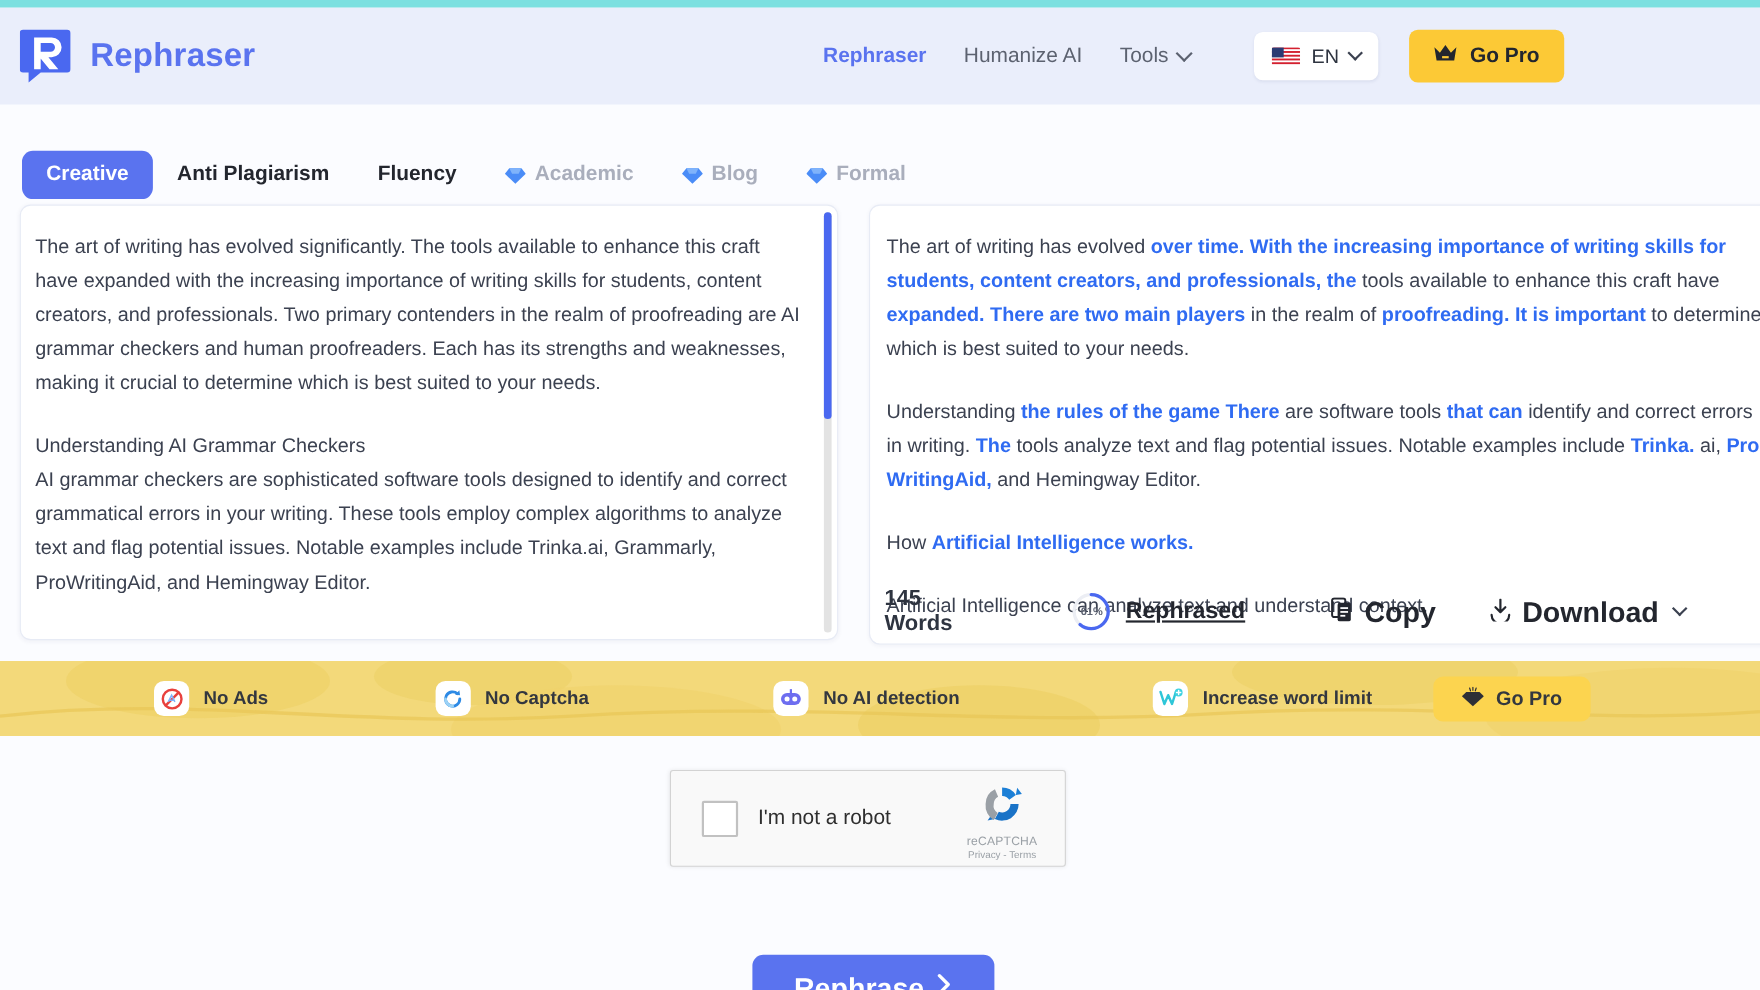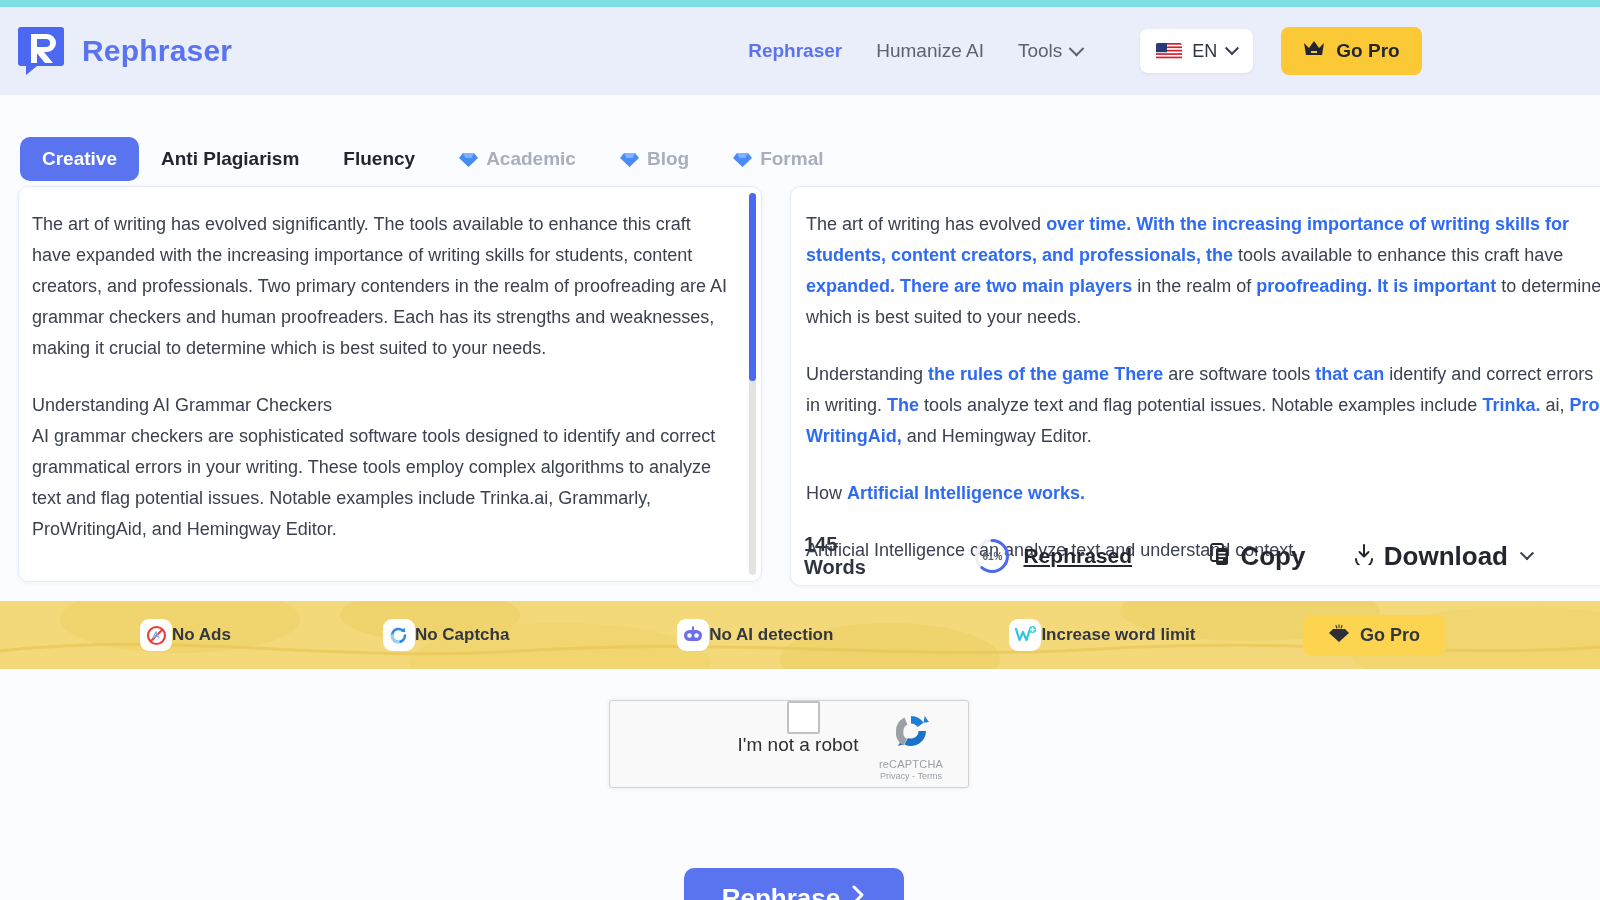--- a/index.html
+++ b/index.html
@@ -167,21 +167,21 @@
     position: absolute; top: 601px; left: 0; width: 1600px; height: 68px;
     background: #f3d97a;
     overflow: hidden;
   }
   .promo-blobs { position: absolute; inset: 0; }
   .promo-items {
     position: absolute; inset: 0;
     display: flex; align-items: center;
   }
   .promo-item {
-    display: flex; align-items: center; 
+    display: flex; align-items: center; gap: 13px;
     font-size: 17px; font-weight: 700; color: #33373f;
     white-space: nowrap;
   }
   .promo-ico {
     width: 32px; height: 32px; border-radius: 9px; background: #ffffff;
     display: flex; align-items: center; justify-content: center;
     flex: 0 0 32px;
   }
   .promo-gopro {
     position: absolute; right: 154px; top: 14px;
@@ -191,21 +191,21 @@
     font-size: 18px; font-weight: 700; color: #33373f;
     font-family: "Liberation Sans", sans-serif; cursor: pointer;
   }
 
   
   .recaptcha {
     position: absolute; top: 700px; left: 609px;
     width: 360px; height: 88px;
     background: #f9f9f9; border: 1px solid #d3d3d3; border-radius: 3px;
     box-shadow: 0 0 4px rgba(0,0,0,.08);
-    display: flex; align-items: center; flex-direction: column;
+    display: flex; align-items: center;
   }
   .rc-box {
     width: 33px; height: 33px; margin-left: 28px;
     background: #fff; border: 2px solid #c1c1c1; border-radius: 2px;
     cursor: pointer; flex: 0 0 33px;
   }
   .rc-label { margin-left: 18px; font-size: 19px; color: #2f2f2f; }
   .rc-brand {
     position: absolute; right: 14px; top: 9px;
     width: 86px; text-align: center;

